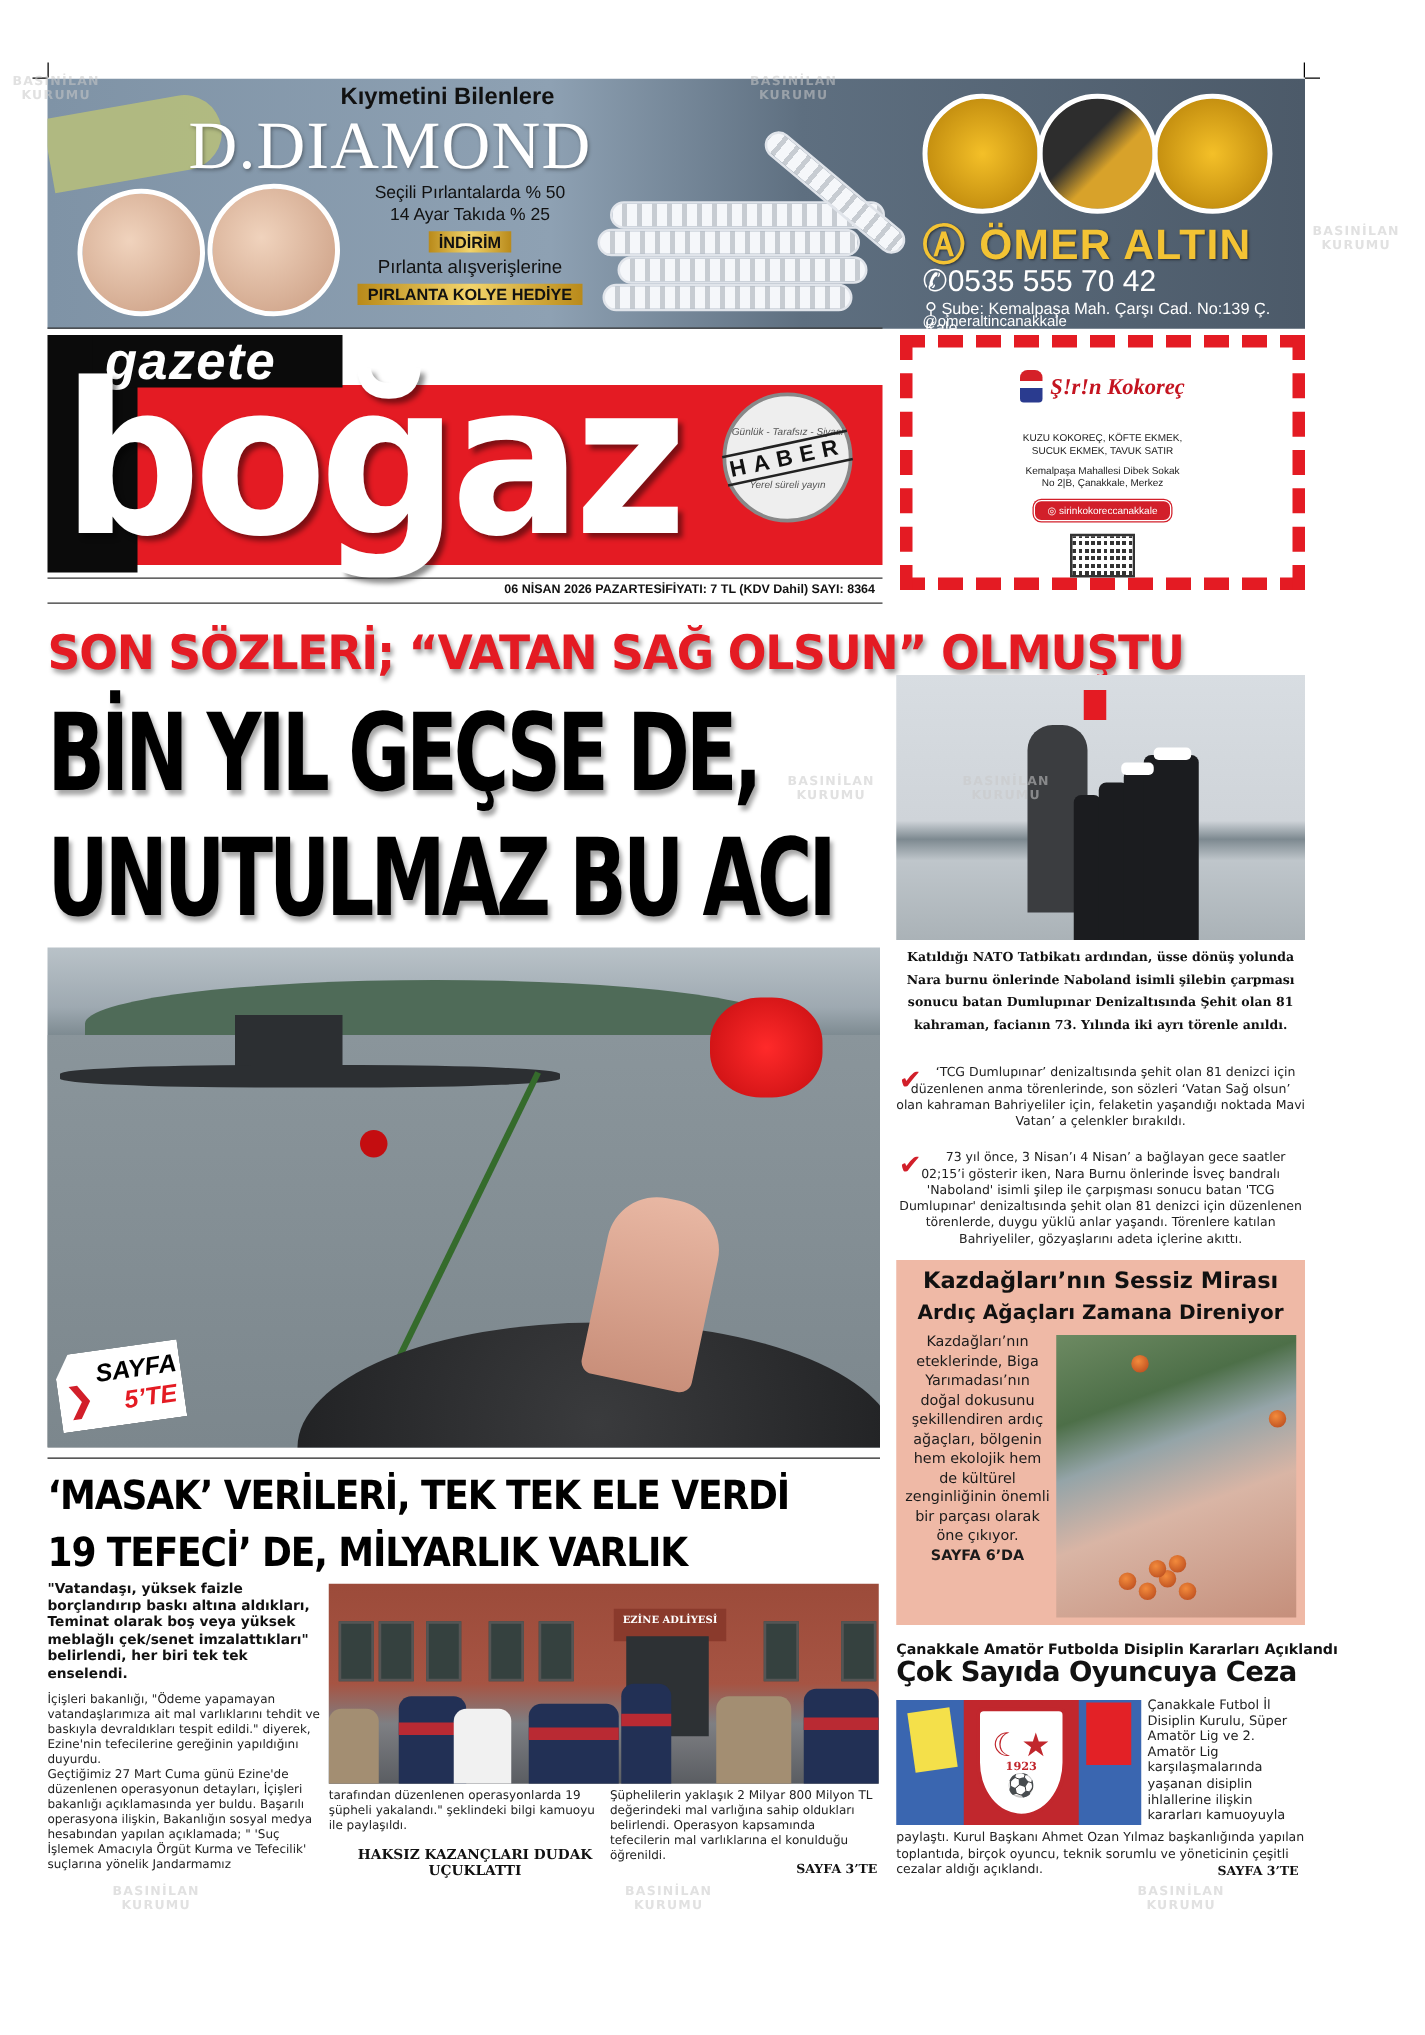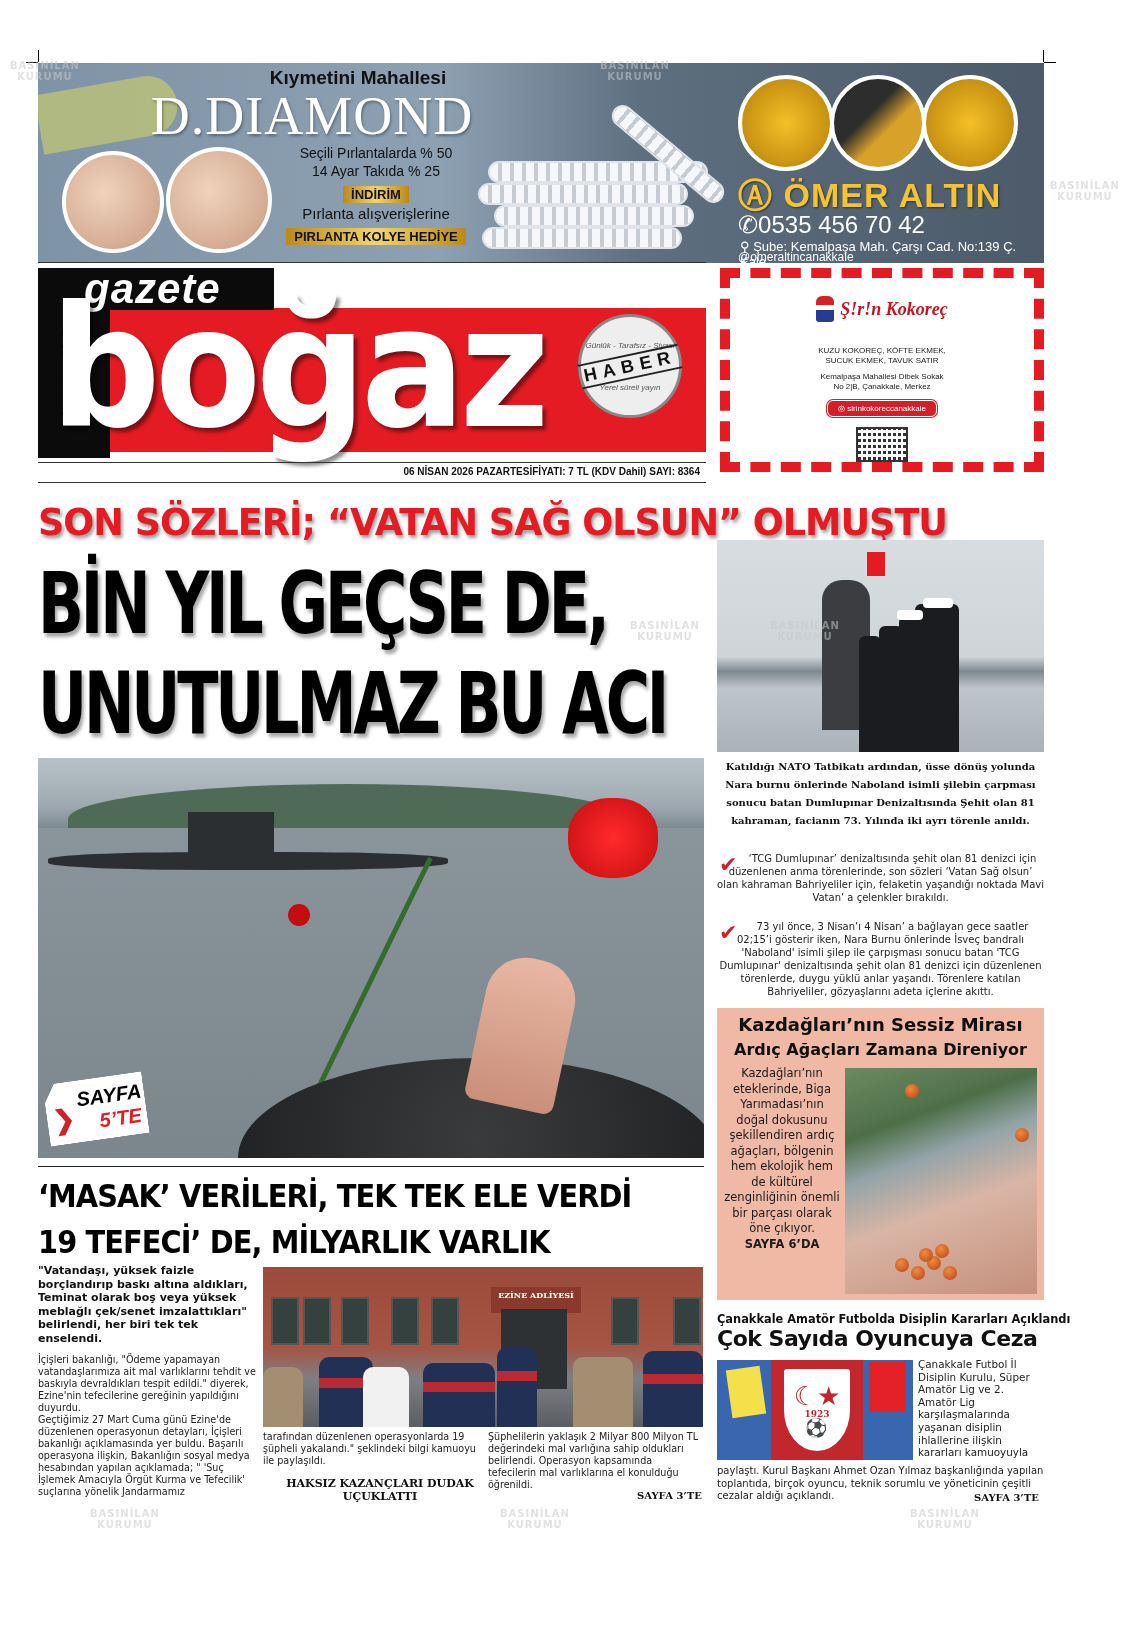--- a/index.html
+++ b/index.html
@@ -137,41 +137,41 @@
 
 <div class="crop" style="left:38px;top:50px;width:1px;height:12px;"></div>
 <div class="crop" style="left:26px;top:62px;width:12px;height:1px;"></div>
 <div class="crop" style="left:1043px;top:50px;width:1px;height:12px;"></div>
 <div class="crop" style="left:1044px;top:62px;width:12px;height:1px;"></div>
 
 <div id="ad-banner" class="abs" style="width:1006px;">
   <div class="ribbon"></div>
   <div class="circle-photo skin" style="left:24px;top:88px;width:102px;height:102px;"></div>
   <div class="circle-photo skin" style="left:128px;top:84px;width:106px;height:106px;"></div>
-  <div class="ad-text" style="left:180px;top:4px;width:280px;font-size:19px;font-weight:bold;">Kıymetini Mahallesi</div>
+  <div class="ad-text" style="left:180px;top:4px;width:280px;font-size:19px;font-weight:bold;">Kıymetini Bilenlere</div>
   <div class="ad-text ad-big" style="left:104px;top:22px;width:340px;">D.DIAMOND</div>
   <div class="ad-text" style="left:238px;top:82px;width:200px;font-size:14px;">Seçili Pırlantalarda % 50</div>
   <div class="ad-text" style="left:238px;top:100px;width:200px;font-size:14px;">14 Ayar Takıda % 25</div>
   <div class="ad-text" style="left:238px;top:122px;width:200px;"><span class="gold-bar">İNDİRİM</span></div>
   <div class="ad-text" style="left:238px;top:142px;width:200px;font-size:15px;">Pırlanta alışverişlerine</div>
   <div class="ad-text" style="left:238px;top:164px;width:200px;"><span class="gold-bar">PIRLANTA KOLYE HEDİYE</span></div>
 
   <div class="rings">
     <div class="ring" style="left:10px;top:40px;width:220px;"></div>
     <div class="ring" style="left:0;top:62px;width:210px;"></div>
     <div class="ring" style="left:16px;top:84px;width:200px;"></div>
     <div class="ring" style="left:4px;top:106px;width:200px;"></div>
     <div class="ring" style="left:120px;top:22px;width:140px;transform:rotate(40deg);"></div>
   </div>
 
   <div class="circle-photo gold" style="left:700px;top:12px;width:96px;height:96px;"></div>
   <div class="circle-photo dark-gold" style="left:792px;top:12px;width:96px;height:96px;"></div>
   <div class="circle-photo gold" style="left:884px;top:12px;width:96px;height:96px;"></div>
   <div class="omer"><span>Ⓐ </span><span>ÖMER ALTIN</span></div>
-  <div class="phone"><span>✆</span><span>0535 456 70 42</span> <small>@omeraltincanakkale</small></div>
+  <div class="phone"><span>✆</span><span>0535 555 70 42</span> <small>@omeraltincanakkale</small></div>
   <div class="addr"><span>⚲ </span><span>Şube: Kemalpaşa Mah. Çarşı Cad. No:139  Ç. Kale</span></div>
 </div>
 
 <div id="masthead" class="abs">
   <div class="mh-rule" style="top:0;"></div>
   <div class="mh-red"></div>
   <div class="mh-black"></div>
   <div class="mh-gazete-box"></div>
   <div class="mh-gazete">gazete</div>
   <div class="mh-bogaz">boğaz</div>

